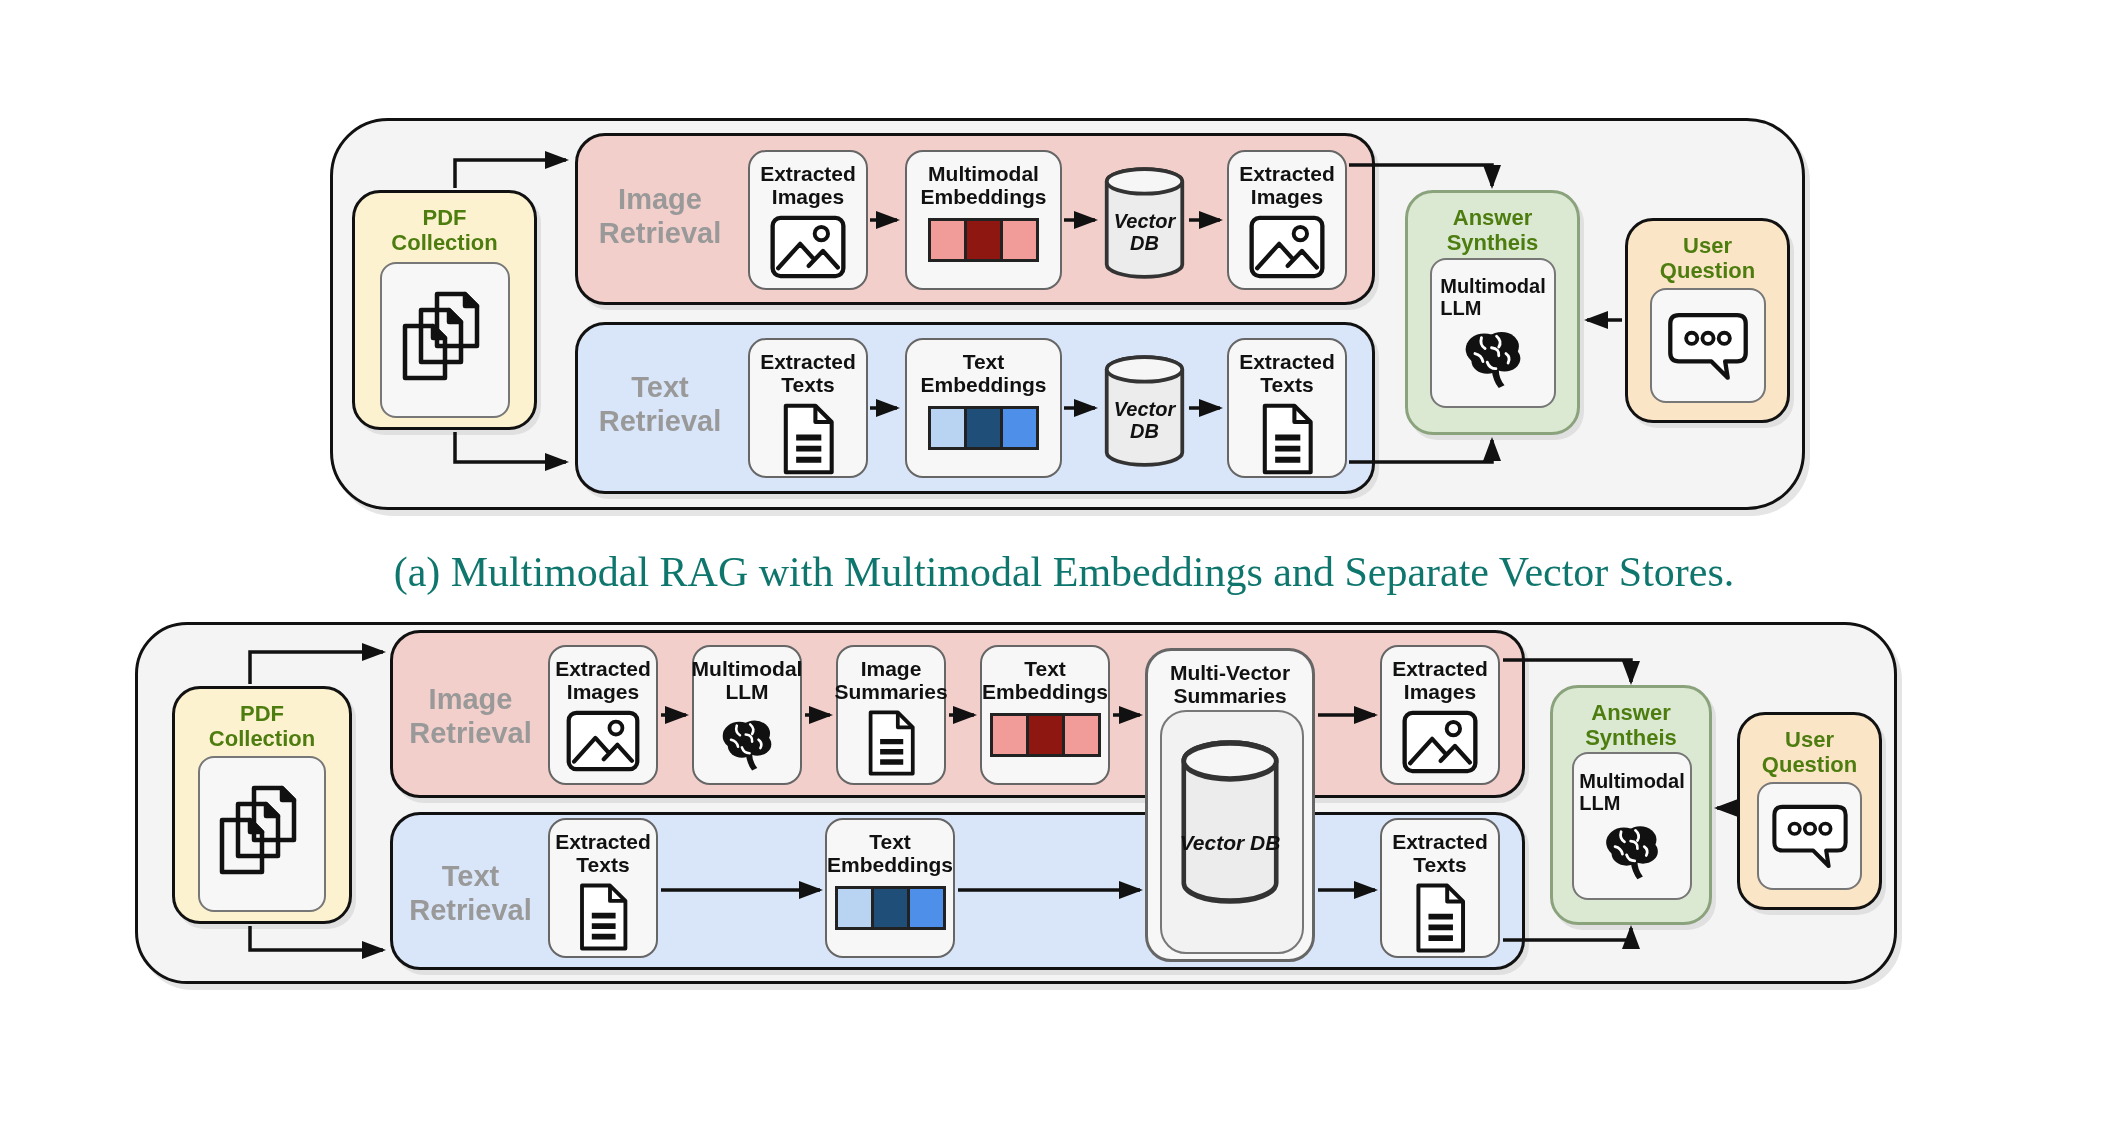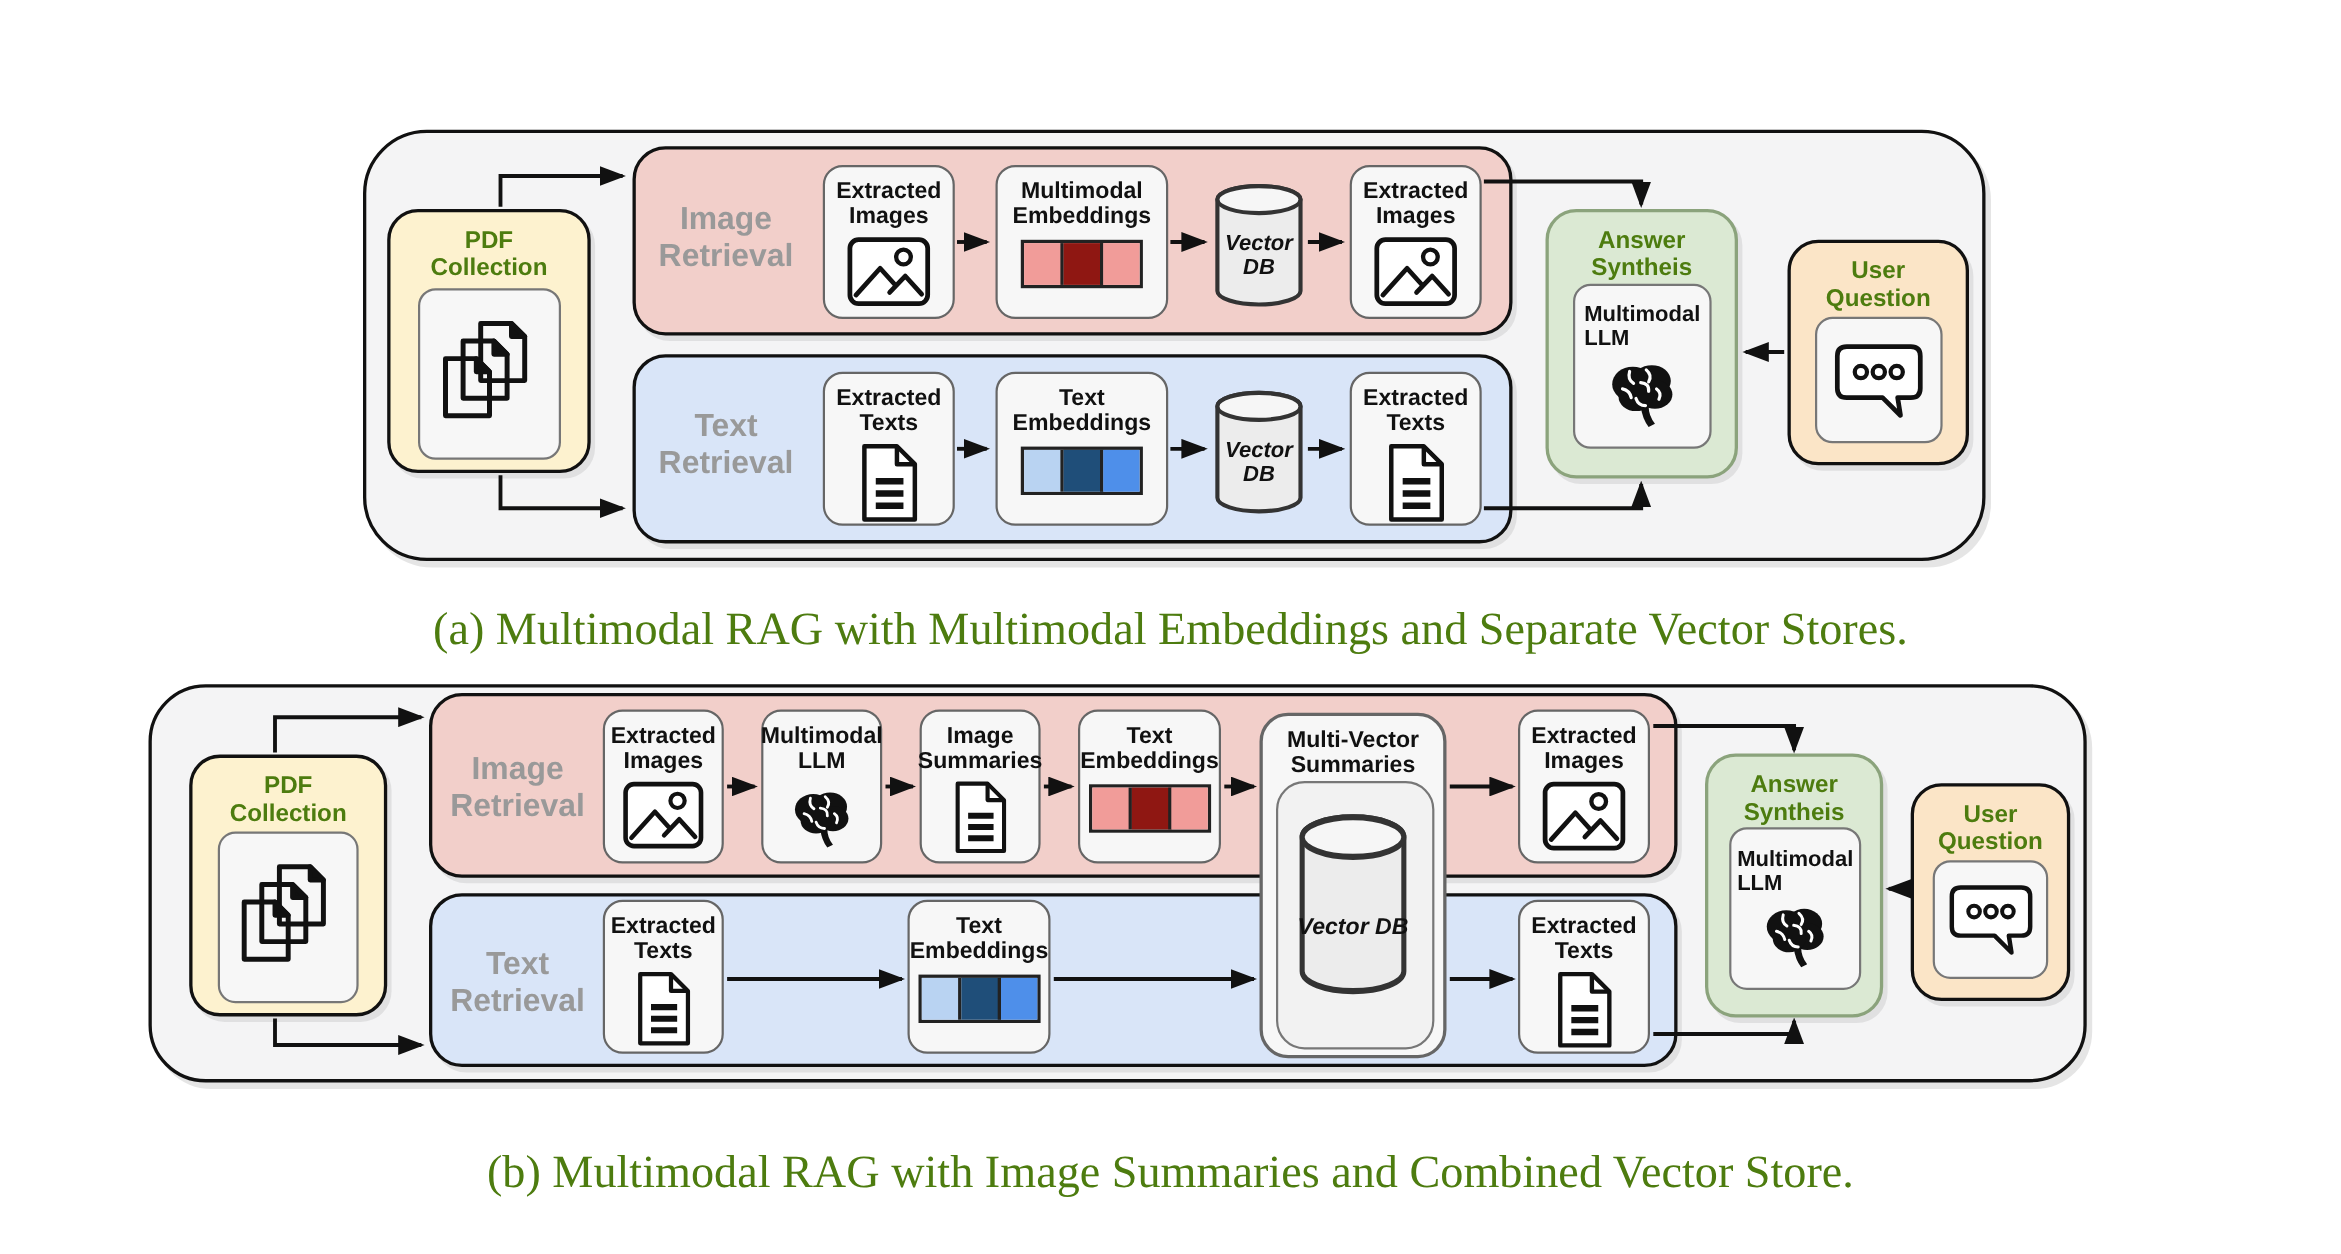--- a/index.html
+++ b/index.html
@@ -46,21 +46,21 @@
   .cyl svg{position:absolute;left:0;top:0;width:100%;height:100%;}
   .cyl-label{position:absolute;left:0;right:0;top:40%;text-align:center;
              font-weight:700;font-size:20px;line-height:22px;color:#111;}
 
   .mvr{background:var(--node-bg);border:3px solid var(--node-border);border-radius:26px;
        text-align:center;}
   .mvr-title{font-weight:700;font-size:21px;line-height:23px;color:#111;padding-top:10px;}
   .mvr-inner{position:absolute;background:#f2f2f2;border:2.5px solid #777;border-radius:26px;}
 
   .caption{position:absolute;left:0;width:2128px;text-align:center;
-           font-family:"Liberation Serif", serif;font-size:42px;color:#4d7c0f;}
+           font-family:"Liberation Serif", serif;font-size:42px;color:#0f766e;}
 
   svg.arrows{position:absolute;left:0;top:0;pointer-events:none;z-index:50;}
   svg.arrows polyline{fill:none;stroke:var(--arrow);stroke-width:3.5px;}
 </style>
 </head>
 <body>
 
 <svg width="0" height="0" style="position:absolute">
   <defs>
     <symbol id="sym-docs" viewBox="0 0 100 100">
@@ -331,21 +331,20 @@
   <div class="abs bigbox orange" style="left:1737px;top:712px;width:145px;height:198px">
     <div class="title lbl">User
 Question</div>
   </div>
   <div class="abs innerbox" style="left:1757px;top:782px;width:105px;height:108px">
     <svg width="82" height="68">
         <use href="#sym-chat"></use>
       </svg>
   </div>
 
-  <div class="caption" style="top:1042px">(b) Multimodal RAG with Image Summaries and Combined Vector Store.</div>
 
   <svg class="arrows" width="2128" height="1140">
     <defs>
       <marker id="ah" markerUnits="userSpaceOnUse" markerWidth="24" markerHeight="18" refX="21" refY="9" orient="auto">
         <path d="M0,0 L24,9 L0,18 Z" fill="#111"></path>
       </marker>
     </defs>
 
     <polyline points="455,188 455,160 566,160" marker-end="url(#ah)"></polyline>
     <polyline points="455,432 455,462 566,462" marker-end="url(#ah)"></polyline>

